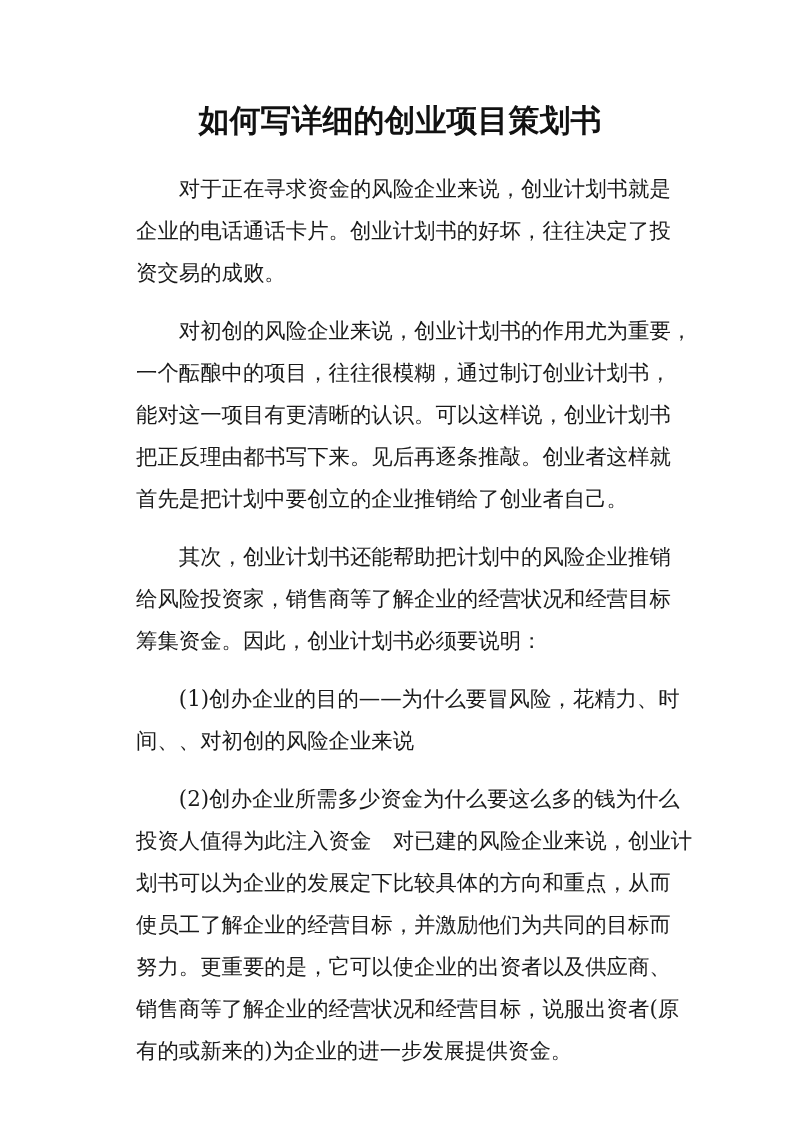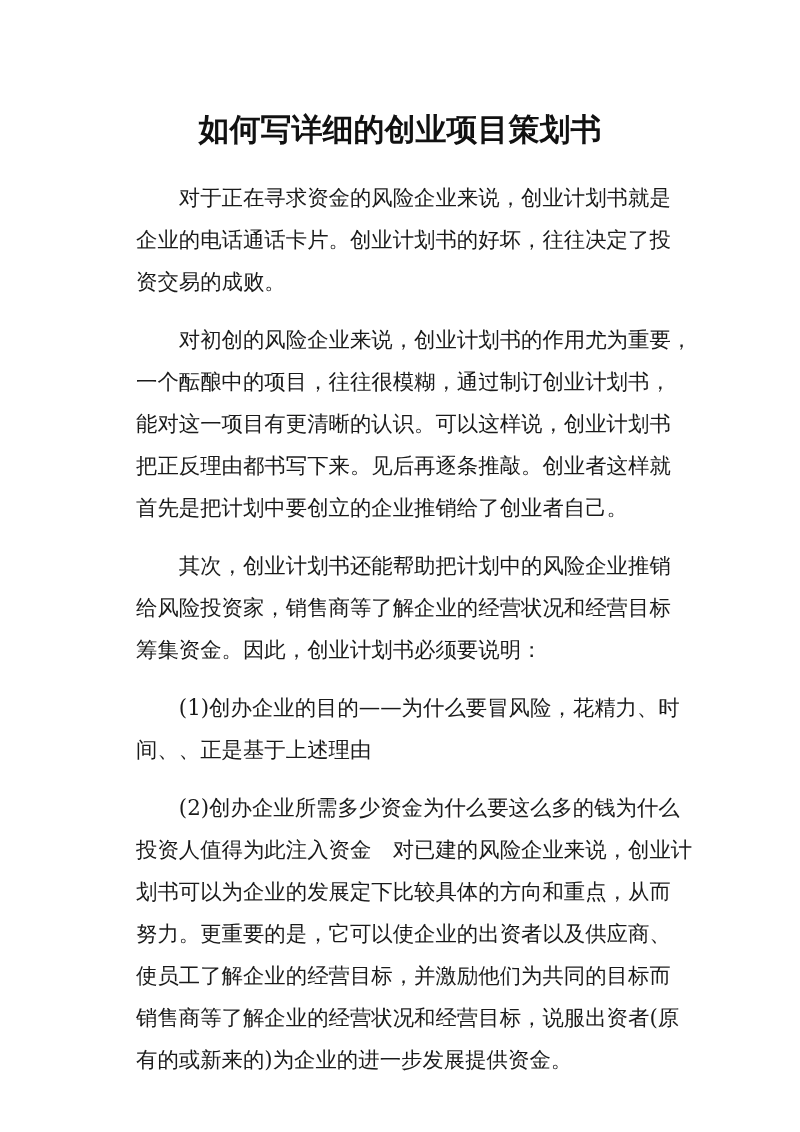--- a/index.html
+++ b/index.html
@@ -1,18 +1,18 @@
 <!DOCTYPE html>
 <html><head>
 <meta charset="utf-8">
 <style>
   html, body { margin: 0; padding: 0; background: #ffffff; }
   body { width: 800px; height: 1132px; overflow: hidden; position: relative;
          font-family: "DejaVu Serif", "Liberation Serif", serif; color: #1a1a1a; }
-  .page { position: absolute; left: 0; top: 9px; width: 800px; height: 888px; border-radius: 8px; }
+  .page { position: absolute; left: 0; top: 0; width: 800px; height: 888px; border-radius: 8px; }
   .title { position: absolute; top: 96px; left: 0; width: 800px; text-align: center;
            font-family: "DejaVu Sans", "Liberation Sans", sans-serif;
            font-weight: bold; font-size: 31px; line-height: 48px; color: #111; letter-spacing: 0px; }
   .body { position: absolute; left: 120px; top: 152px; width: 540px;
           font-size: 21.4px; line-height: 42px; }
   .para { margin: 16px; text-indent: 2em; text-align: justify; word-break: break-all; }
   .line { display: block; white-space: nowrap; }
 </style>
 </head>
 <body>
@@ -33,25 +33,25 @@
       <span class="line" style="text-indent:0">把正反理由都书写下来。见后再逐条推敲。创业者这样就</span>
       <span class="line" style="text-indent:0">首先是把计划中要创立的企业推销给了创业者自己。</span>
     </p>
     <p class="para">
       <span class="line">其次，创业计划书还能帮助把计划中的风险企业推销</span>
       <span class="line" style="text-indent:0">给风险投资家，销售商等了解企业的经营状况和经营目标</span>
       <span class="line" style="text-indent:0">筹集资金。因此，创业计划书必须要说明：</span>
     </p>
     <p class="para">
       <span class="line">(1)创办企业的目的——为什么要冒风险，花精力、时</span>
-      <span class="line" style="text-indent:0">间、、正是基于上述理由</span>
+      <span class="line" style="text-indent:0">间、、对初创的风险企业来说</span>
     </p>
     <p class="para">
       <span class="line">(2)创办企业所需多少资金为什么要这么多的钱为什么</span>
       <span class="line" style="text-indent:0">投资人值得为此注入资金　对已建的风险企业来说，创业计</span>
       <span class="line" style="text-indent:0">划书可以为企业的发展定下比较具体的方向和重点，从而</span>
+      <span class="line" style="text-indent:0">使员工了解企业的经营目标，并激励他们为共同的目标而</span>
       <span class="line" style="text-indent:0">努力。更重要的是，它可以使企业的出资者以及供应商、</span>
-      <span class="line" style="text-indent:0">使员工了解企业的经营目标，并激励他们为共同的目标而</span>
       <span class="line" style="text-indent:0">销售商等了解企业的经营状况和经营目标，说服出资者(原</span>
       <span class="line" style="text-indent:0">有的或新来的)为企业的进一步发展提供资金。</span>
     </p>
   </div>
 </div>
 
 </body></html>

